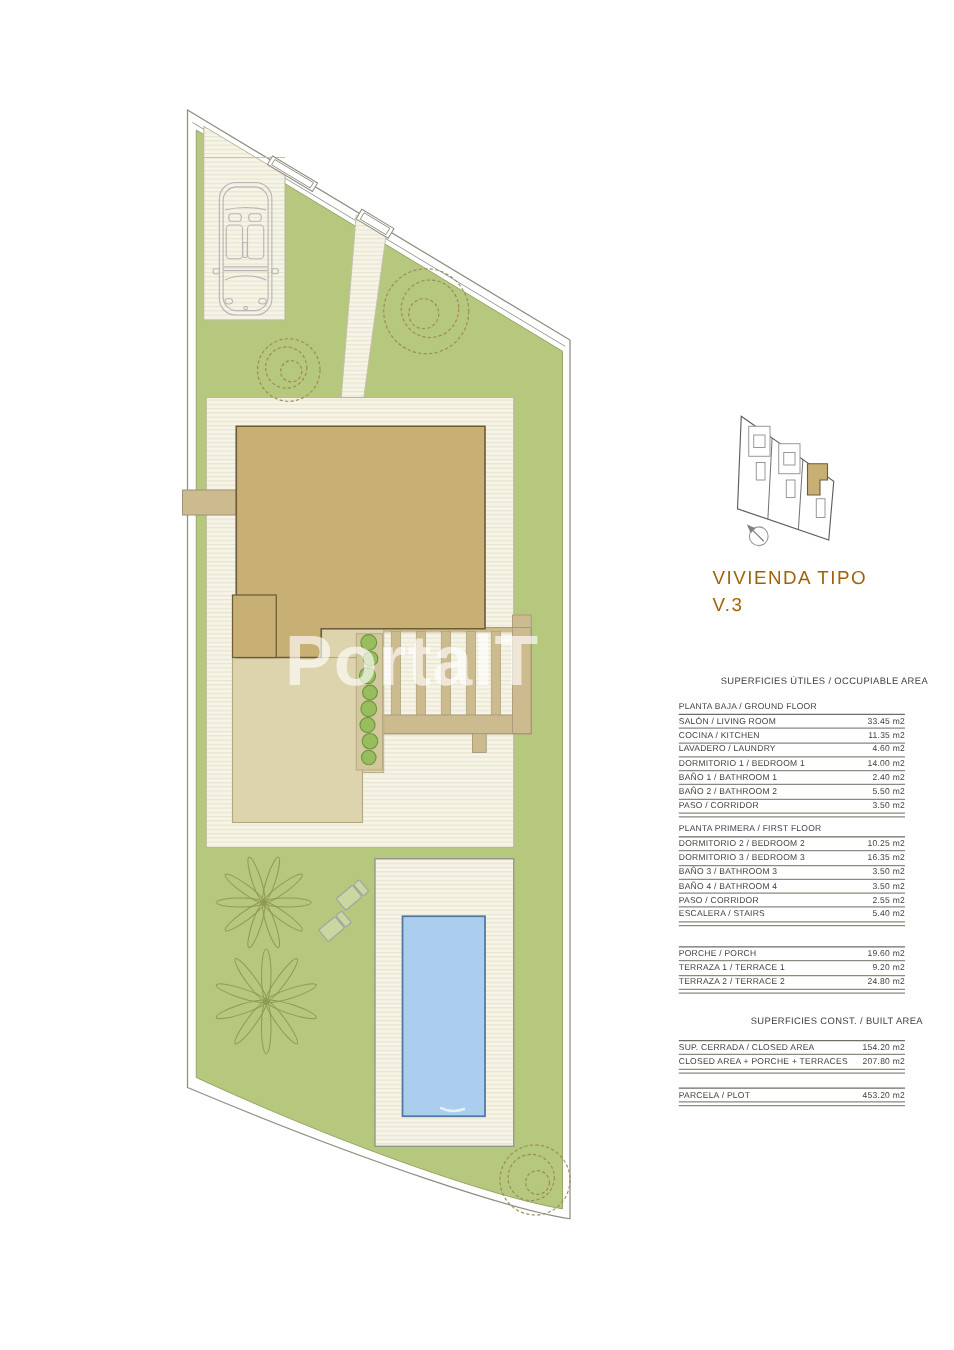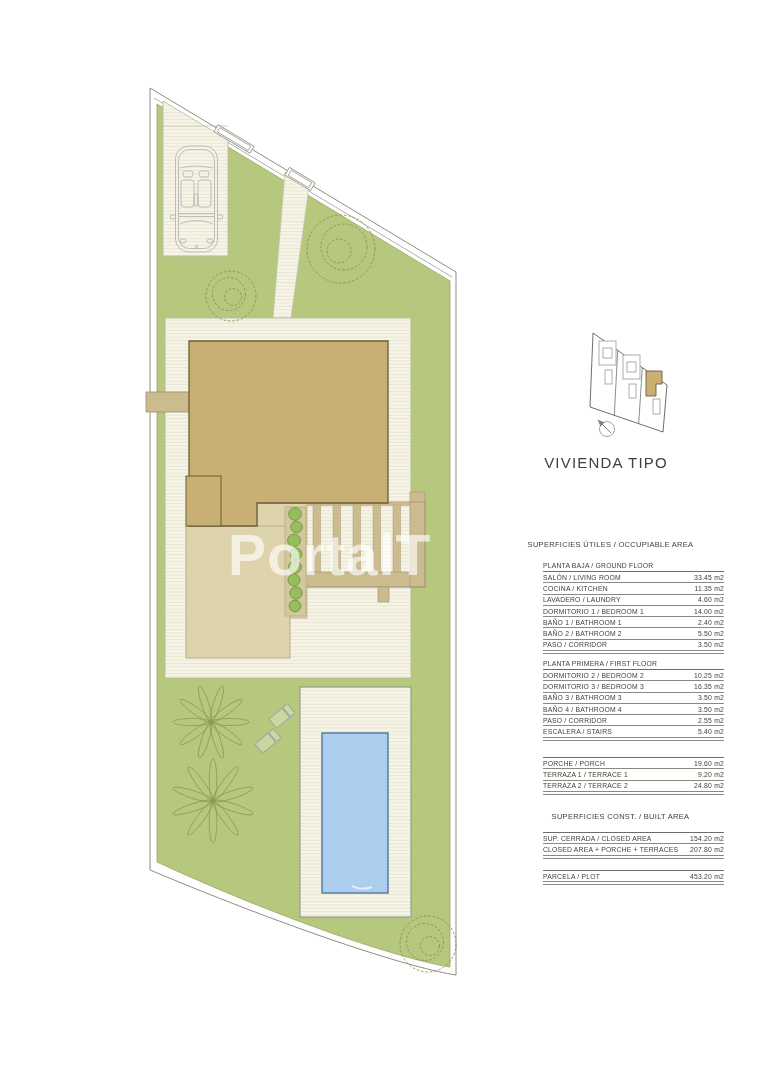--- a/index.html
+++ b/index.html
@@ -1,26 +1,26 @@
 <!DOCTYPE html>
 <html><head>
 <meta charset="utf-8">
 <style>
   html,body{margin:0;padding:0;background:#ffffff;}
   .page{position:relative;width:763px;height:1080px;background:#ffffff;overflow:hidden;
         font-family:"Liberation Sans",sans-serif;color:#3d3d3d;}
   .plan-svg{position:absolute;left:0;top:0;}
   .watermark{position:absolute;left:228px;top:496px;width:225px;overflow:hidden;
              white-space:nowrap;font-size:57px;font-weight:bold;letter-spacing:1px;
-             color:rgba(255,255,255,0.65);z-index:5;margin-top:26px;}
-  .title-block{position:absolute;left:511px;top:452px;width:190px;text-align:center;
-               color:#404040;z-index:4;}
+             color:rgba(255,255,255,0.65);z-index:5;}
+  .title-block{position:absolute;left:570px;top:452px;width:190px;text-align:left;
+               color:#a16207;z-index:4;}
   .title-block .t1{font-size:15px;letter-spacing:1.2px;line-height:22px;}
   .title-block .t2{font-size:15px;letter-spacing:1.2px;line-height:22px;}
-  .tbl-header{position:absolute;left:512px;width:181px;text-align:center;font-size:7.5px;
+  .tbl-header{position:absolute;left:561px;width:181px;text-align:center;font-size:7.5px;
               letter-spacing:0.3px;color:#3d3d3d;z-index:4;}
   .hdr-occ{top:540px;padding-left:8px;}
   .hdr-built{top:812px;padding-left:18px;text-align:center;}
   .tbl{position:absolute;left:543px;width:181px;font-size:6.8px;letter-spacing:0.2px;z-index:4;}
   .tbl .section-label{height:10px;line-height:10px;}
   .tbl .rows{border-top:1px solid #6e6e66;}
   .tbl .rows::after{content:"";display:block;height:2px;border-bottom:0.9px solid #8a8a80;}
   .tbl .row{display:flex;justify-content:space-between;align-items:center;height:10.3px;
             border-bottom:0.9px solid #8a8a80;}
   .tbl .lbl{white-space:nowrap;}
@@ -222,20 +222,21 @@
         <line x1="611" y1="433" x2="601.5" y2="423.5" stroke="#808080" stroke-width="1"></line>
         <polygon points="597.5,419.5 604.5,422.5 600.5,426.5" fill="#808080"></polygon>
       </g>
     </g>
   </svg>
 
   <div class="watermark">PortalT</div>
 
   <div class="title-block">
     <div class="t1">VIVIENDA TIPO</div>
+    <div class="t2">V.3</div>
   </div>
 
   <div class="tbl-header hdr-occ">SUPERFICIES ÚTILES / OCCUPIABLE AREA</div>
 
   <div class="tbl tbl-gf">
     <div class="section-label">PLANTA BAJA / GROUND FLOOR</div>
     <div class="rows">
       <div class="row">
           <span class="lbl">SALÓN / LIVING ROOM</span>
           <span class="val">33.45 m2</span>

